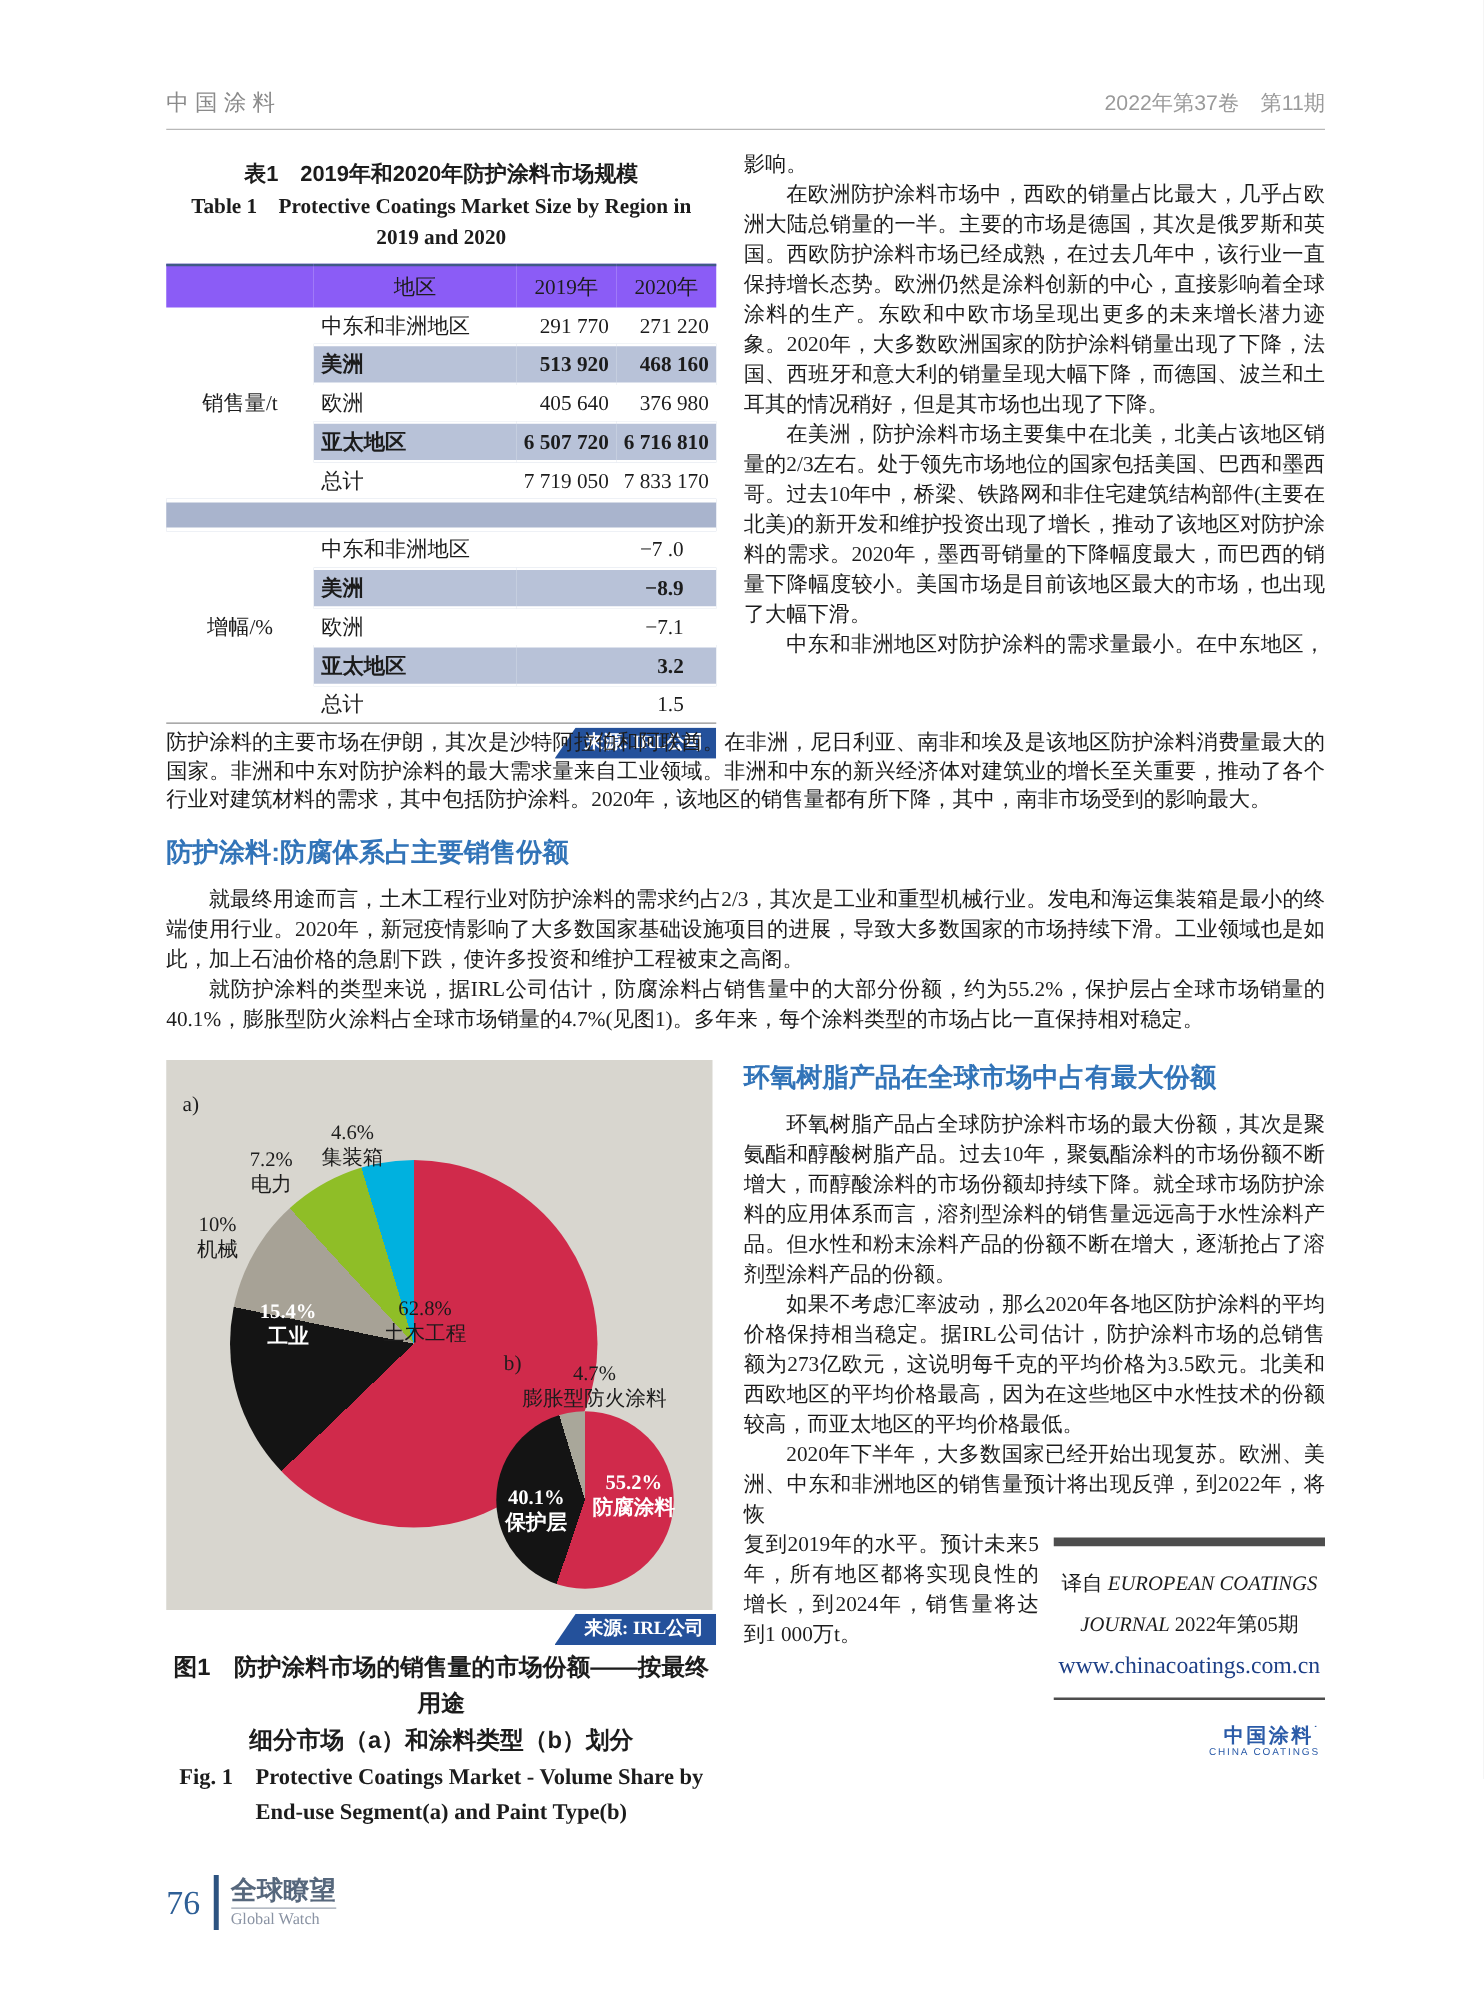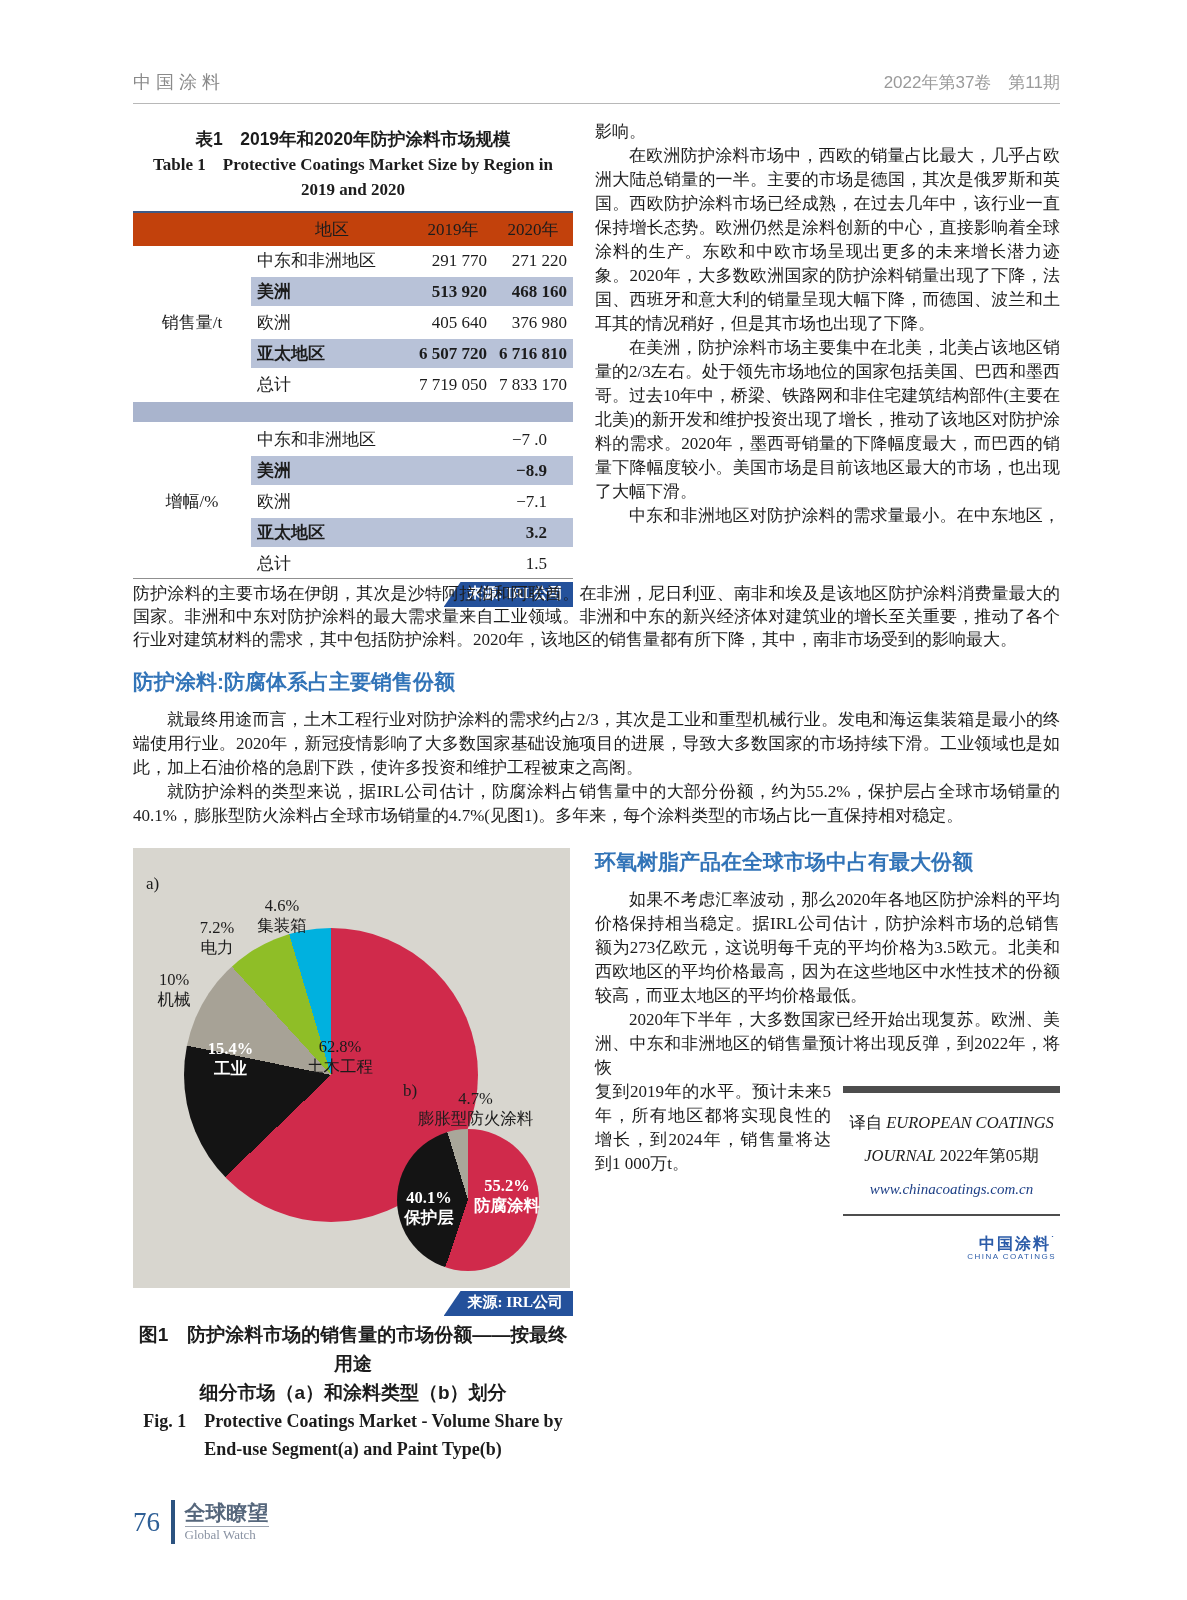--- a/index.html
+++ b/index.html
@@ -24,21 +24,21 @@
   .section1{position:absolute;left:133px;top:668px;width:927px;}
   .bottom-row{position:absolute;left:133px;top:848px;width:927px;display:flex;gap:22px;}
   .col-l{width:440px;flex:none;}
   .col-r{flex:1;min-width:0;}
 
   
   .tbl-title-zh{font-weight:bold;font-size:17.5px;text-align:center;line-height:26px;
                 font-family:"Liberation Sans","DejaVu Sans",sans-serif;margin-top:6px;}
   .tbl-title-en{font-weight:bold;font-size:17px;text-align:center;line-height:25px;}
   .t1{width:100%;border-collapse:separate;border-spacing:0;font-size:17px;margin-top:9px;border-bottom:1.5px solid #8f8f8f;}
-  .t1 thead th{background:#c2410c;border-top:2.5px solid #3f5a86;font-weight:normal;height:31px;text-align:center;}
+  .t1 thead th{background:#8b5cf6;border-top:2.5px solid #3f5a86;font-weight:normal;height:31px;text-align:center;}
   .t1 td{height:29px;padding:0 6px;}
   .t1 td.group{width:106px;text-align:center;vertical-align:middle;}
   .t1 td.region{width:150px;text-align:left;}
   .t1 td.num{text-align:right;}
   .t1 td.growth{padding-right:26px;}
   .t1 td.shaded{background:#b8c2d8;border-top:2px solid #ffffff;border-bottom:2px solid #ffffff;font-weight:bold;}
   .t1 tr.sep td{background:#a9b4cd;height:20px;border-top:3px solid #ffffff;border-bottom:3px solid #ffffff;padding:0;}
   .badge-row{text-align:right;margin-top:3px;}
   .source-badge{display:inline-block;background:#24519b;color:#ffffff;font-size:15px;font-weight:bold;
                 padding:2px 10px 4px 24px;clip-path:polygon(17px 0,100% 0,100% 100%,0 100%);}
@@ -66,21 +66,21 @@
   .fig-cap-en{font-weight:bold;font-size:18px;line-height:28px;text-align:center;}
   .cap-block{margin-top:4px;}
 
   
   .wrap-row{display:flex;gap:12px;margin-top:0;}
   .wrap-row .narrow{width:236px;flex:none;}
   .attribution{flex:1;text-align:center;padding-top:6px;}
   .bar-thick{height:7px;background:#4d4d4d;margin-bottom:13px;}
   .attr-line{font-size:16.5px;line-height:33px;white-space:nowrap;}
   .attr-line i{font-family:"Liberation Serif","DejaVu Serif",serif;}
-  .attr-web{color:#1d3f86;font-size:15px;line-height:34px;font-style:italic;}
+  .attr-web{color:#1d3f86;font-size:19px;line-height:34px;}
   .bar-thin{height:2px;background:#4d4d4d;margin-top:8px;margin-bottom:16px;}
   .logo{text-align:right;color:#2b5ba8;font-family:"Liberation Sans","DejaVu Sans",sans-serif;padding-right:4px;}
   .logo-zh{font-weight:bold;font-size:16px;letter-spacing:2px;line-height:17px;}
   .logo-zh sup{font-size:9px;}
   .logo-en{font-size:8px;letter-spacing:1.5px;line-height:10px;}
 
   
   .page-footer{position:absolute;left:133px;top:1500px;display:flex;align-items:center;}
   .page-num{color:#2e5f96;font-size:27px;margin-right:11px;font-family:Liberation Serif, serif;}
   .vbar{width:3.5px;height:44px;background:#2c5380;margin-right:10px;}
@@ -236,20 +236,21 @@
       <div class="cap-block">
         <div class="fig-cap-zh">图1　防护涂料市场的销售量的市场份额——按最终用途</div>
         <div class="fig-cap-zh">细分市场（a）和涂料类型（b）划分</div>
         <div class="fig-cap-en">Fig. 1　Protective Coatings Market - Volume Share by</div>
         <div class="fig-cap-en">End-use Segment(a) and Paint Type(b)</div>
       </div>
     </div>
 
     <div class="col-r">
       <h2>环氧树脂产品在全球市场中占有最大份额</h2>
+      <p>环氧树脂产品占全球防护涂料市场的最大份额，其次是聚氨酯和醇酸树脂产品。过去10年，聚氨酯涂料的市场份额不断增大，而醇酸涂料的市场份额却持续下降。就全球市场防护涂料的应用体系而言，溶剂型涂料的销售量远远高于水性涂料产品。但水性和粉末涂料产品的份额不断在增大，逐渐抢占了溶剂型涂料产品的份额。</p>
       <p>如果不考虑汇率波动，那么2020年各地区防护涂料的平均价格保持相当稳定。据IRL公司估计，防护涂料市场的总销售额为273亿欧元，这说明每千克的平均价格为3.5欧元。北美和西欧地区的平均价格最高，因为在这些地区中水性技术的份额较高，而亚太地区的平均价格最低。</p>
       <p class="stretch">2020年下半年，大多数国家已经开始出现复苏。欧洲、美洲、中东和非洲地区的销售量预计将出现反弹，到2022年，将恢</p>
       <div class="wrap-row">
         <p class="narrow noindent">复到2019年的水平。预计未来5年，所有地区都将实现良性的增长，到2024年，销售量将达到1 000万t。</p>
         <div class="attribution">
           <div class="bar-thick"></div>
           <div class="attr-line">
             <span>译自</span>
             <i>EUROPEAN COATINGS</i>
           </div>

